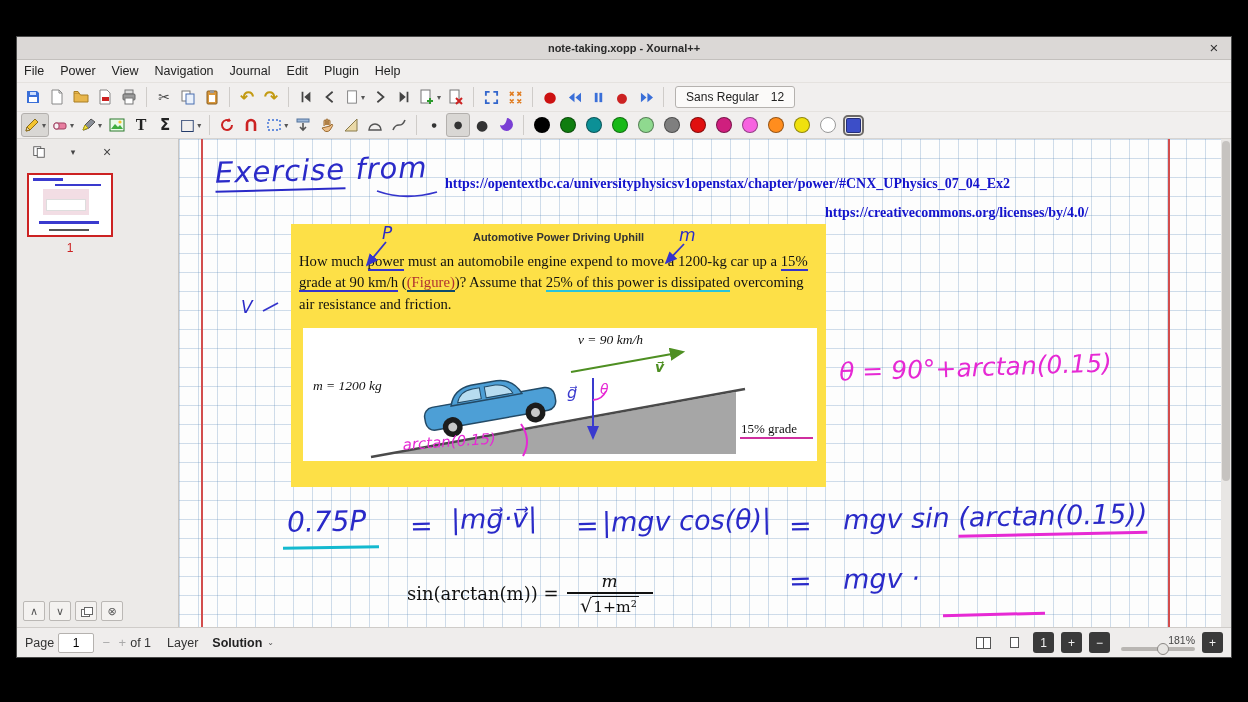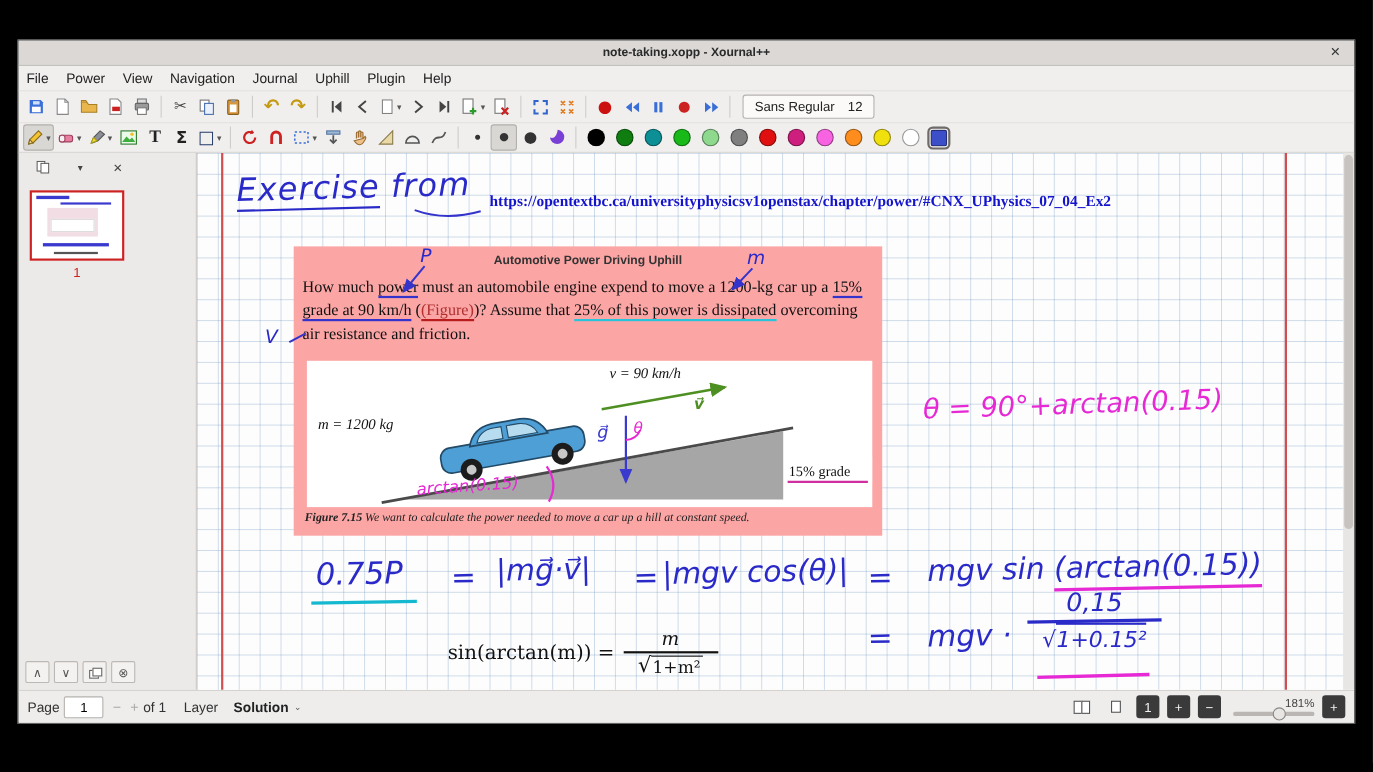--- a/index.html
+++ b/index.html
@@ -81,27 +81,27 @@
   .ink-blue { color:#2a2ac8; }
   .ink-magenta { color:#e629d4; }
 
   .heading { position:absolute; left:36px; top:14px; font-size:29px; letter-spacing:1px;
              transform:rotate(-1.5deg); }
   .heading .w1 { border-bottom:2.5px solid #2a2ac8; padding-bottom:1px; }
   .url { position:absolute; font-family:"Liberation Serif",serif; font-weight:bold; font-size:14px;
          color:#1414cc; white-space:nowrap; }
   .url1 { left:266px; top:37px; } .url2 { left:646px; top:66px; }
 
-  .problem-box { position:absolute; left:88px; top:85px; width:535px; height:263px; background:#fca5a5; }
+  .problem-box { position:absolute; left:112px; top:85px; width:535px; height:263px; background:#fde047; }
   .problem-title { position:absolute; left:0; top:7px; width:100%; text-align:center;
                    font-size:11px; font-weight:bold; color:#333; font-family:"Liberation Sans",sans-serif; }
   .problem-text { position:absolute; left:8px; top:27px; width:522px; font-family:"Liberation Serif",serif;
                   font-size:14.7px; line-height:21.4px; color:#111; }
   .u-pen  { border-bottom:2px solid #3434cc;margin-top:28px; }
-  .u-red  { color:#b03030; border-bottom:2px solid #b91c1c; }
+  .u-red  { color:#b03030; border-bottom:2px solid #0c4a6e; }
   .u-cyan { border-bottom:2.5px solid #28c4dc; }
   .figure-box { position:absolute; left:12px; top:104px; width:514px; height:133px; background:#fff; }
   .caption { position:absolute; left:10px; top:241px; width:518px; font-family:"Liberation Serif",serif;
              font-size:10.8px; color:#222; font-style:italic; }
   .caption b { font-weight:bold; }
 
   .ann { position:absolute; font-size:17px; }
   .overlay { position:absolute; left:0; top:0; width:1054px; height:493px; pointer-events:none; }
 
   .meq { position:absolute; left:660px; top:214px; font-size:25px; transform:rotate(-2deg); white-space:nowrap; }
@@ -160,21 +160,21 @@
       <span class="title">note-taking.xopp - Xournal++</span>
       <button class="close">×</button>
     </div>
 
     <div class="menubar">
       <button>File</button>
       <button>Power</button>
       <button>View</button>
       <button>Navigation</button>
       <button>Journal</button>
-      <button>Uphill</button>
+      <button>Edit</button>
       <button>Plugin</button>
       <button>Help</button>
     </div>
 
     <div class="toolbar row1">
       <button class="tbtn">
           <svg width="16" height="16" viewBox="0 0 16 16">
             <path d="M2 2h10l2 2v10H2z" fill="#3a6fd8"></path>
             <rect x="4" y="8" width="8" height="5" fill="#fff"></rect>
             <rect x="5" y="3" width="6" height="3" fill="#cfe0ff"></rect>
@@ -471,20 +471,21 @@
       <div class="canvas">
         <div class="paper"></div>
         <div class="margin-line" style="left:22px;"></div>
         <div class="margin-line" style="left:989px;"></div>
 
         <div class="heading hand ink-blue">
           <span class="w1">Exercise</span>
           <span>from</span>
         </div>
         <a class="url url1">https://opentextbc.ca/universityphysicsv1openstax/chapter/power/#CNX_UPhysics_07_04_Ex2</a>
+        <a class="url url2">https://creativecommons.org/licenses/by/4.0/</a>
 
         <div class="problem-box">
           <div class="problem-title">Automotive Power Driving Uphill</div>
           <p class="problem-text"><span>How much </span><span class="u-pen">power</span><span> must an automobile engine expend to move a 1200-kg car up a </span><span class="u-pen">15%</span><span> </span><span class="u-pen">grade at 90 km/h</span><span> (</span><span class="u-red">(Figure)</span><span>)? Assume that </span><span class="u-cyan">25% of this power is dissipated</span><span> overcoming air resistance and friction.</span></p>
 
           <div class="figure-box">
             <svg width="514" height="133" viewBox="0 0 514 133">
               <defs>
                 <marker id="ahg" markerWidth="8" markerHeight="8" refX="6" refY="3" orient="auto">
                     <path d="M0,0L7,3L0,6z" fill="#4e8f22"></path>
@@ -513,21 +514,20 @@
               <text x="264" y="70" font-family="DejaVu Sans, sans-serif" font-style="italic" font-size="16" fill="#3a3ace">g⃗</text>
               <path d="M290 72 a 15 15 0 0 0 13 -9" fill="none" stroke="#e629d4" stroke-width="1.8"></path>
               <text x="297" y="66" font-family="DejaVu Sans, sans-serif" font-style="italic" font-size="14" fill="#e629d4">θ</text>
               <text x="100" y="122" font-family="DejaVu Sans, sans-serif" font-style="italic" font-size="15" fill="#e629d4" transform="rotate(-4 100 122)">arctan(0.15)</text>
               <path d="M218 96 q 11 16 2 32" fill="none" stroke="#e629d4" stroke-width="2"></path>
               <rect x="435" y="88" width="79" height="24" fill="#ffffff"></rect>
               <text x="438" y="105" font-family="Liberation Serif, serif" font-size="13" fill="#111">15% grade</text>
               <line x1="437" y1="110" x2="510" y2="110" stroke="#cf2f9f" stroke-width="2"></line>
             </svg>
           </div>
-          <p class="caption"><b>Figure 7.15</b><span> We want to calculate the power needed to move a car up a hill at constant speed.</span></p>
         </div>
 
         <div class="ann hand ink-blue" style="left:203px; top:84px;">P</div>
         <div class="ann hand ink-blue" style="left:500px; top:86px;">m</div>
         <div class="ann hand ink-blue" style="left:62px; top:158px;">V</div>
 
         <svg class="overlay">
           <defs>
               <marker id="ah" markerWidth="8" markerHeight="8" refX="6" refY="3" orient="auto">
                 <path d="M0,0L7,3L0,6z" fill="#3434cc"></path>
@@ -544,25 +544,20 @@
         <div class="beq hand ink-blue" style="left:108px; top:366px; font-size:28px;">0.75P</div>
         <div class="teal-line"></div>
         <div class="beq hand ink-blue" style="left:231px; top:371px;">=</div>
         <div class="beq hand ink-blue" style="left:272px; top:364px;">|mg⃗·v⃗|</div>
         <div class="beq hand ink-blue" style="left:397px; top:371px;">=</div>
         <div class="beq hand ink-blue" style="left:423px; top:366px;">|mgv cos(θ)|</div>
         <div class="beq hand ink-blue" style="left:610px; top:371px;">=</div>
         <div class="beq hand ink-blue" style="left:664px; top:362px;"><span>mgv sin </span><span class="beq-u3b">(arctan(0.15))</span></div>
         <div class="beq hand ink-blue" style="left:610px; top:426px;">=</div>
         <div class="beq hand ink-blue" style="left:664px; top:424px;">mgv ·</div>
-        <div class="frac hand ink-blue">
-          <div class="fnum">0,15</div>
-          <div class="fbar"></div>
-          <div class="fden"><span>√</span><span class="frad">1+0.15²</span></div>
-        </div>
         <div class="magenta-line"></div>
 
         <div class="typeset">
           <span>sin(arctan(m)) =</span>
           <span class="tfrac">
             <span class="tnum">m</span>
             <span class="tbar"></span>
             <span class="tden">
                 <span class="tsqrt">√</span>
                 <span class="trad">1+m²</span>

